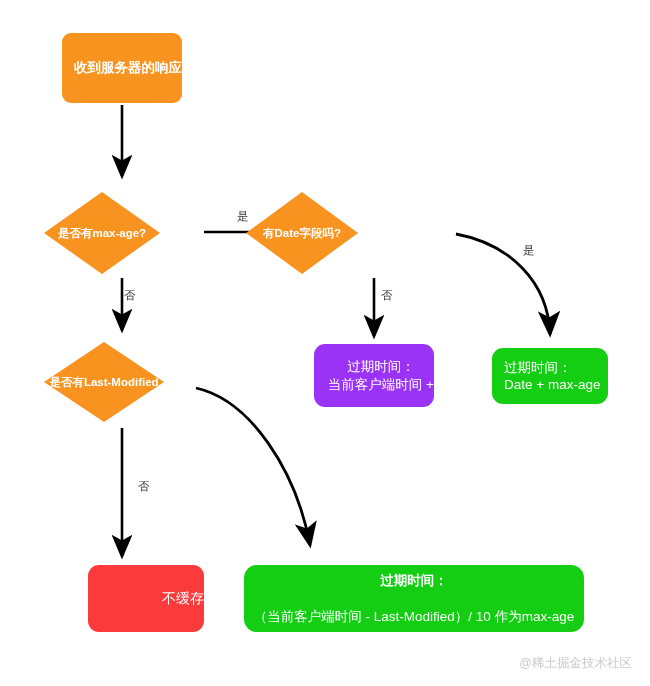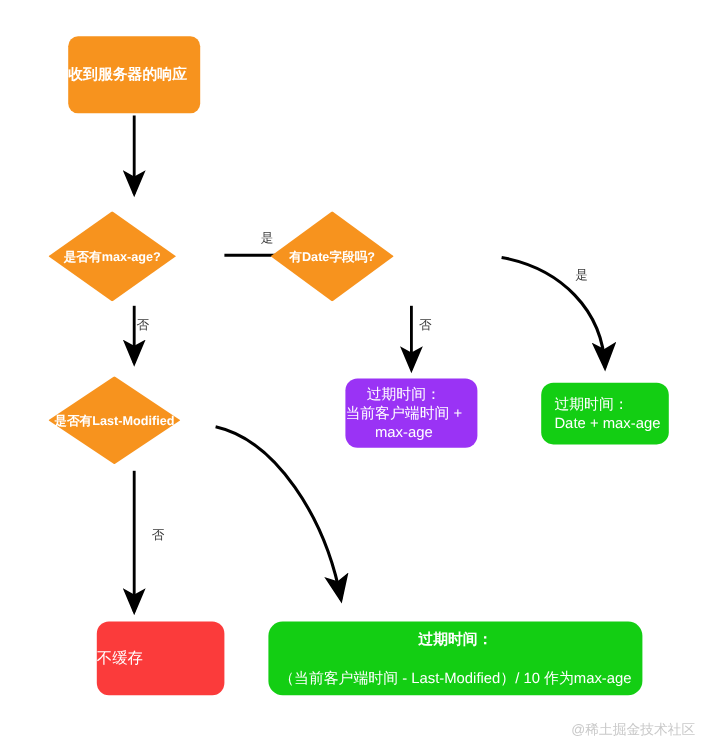--- a/index.html
+++ b/index.html
@@ -24,21 +24,21 @@
     left: 0;
     top: 0;
     width: 650px;
     height: 686px;
     pointer-events: none;
   }
   .node {
     position: absolute;
     display: flex;
     align-items: center;
-    justify-content: flex-start;
+    justify-content: flex-end;
     text-align: center;
     color: #ffffff;
     line-height: 1.28;
     z-index: 3;
   }
   .rect {
     border-radius: 9px;
   }
   .node-start {
     left: 62px; top: 33px;
@@ -180,21 +180,20 @@
 
   <div class="diamond-wrap dm-lm">
     <div class="diamond-shape"></div>
     <div class="diamond-label">是否有Last-Modified</div>
   </div>
 
   <div class="node rect node-purple">
     <div>
       <div>过期时间：</div>
       <div>当前客户端时间 +</div>
-      <div>max-age</div>
     </div>
   </div>
 
   <div class="node rect node-green-small">
     <div>
       <div>过期时间：</div>
       <div>Date + max-age</div>
     </div>
   </div>
 

